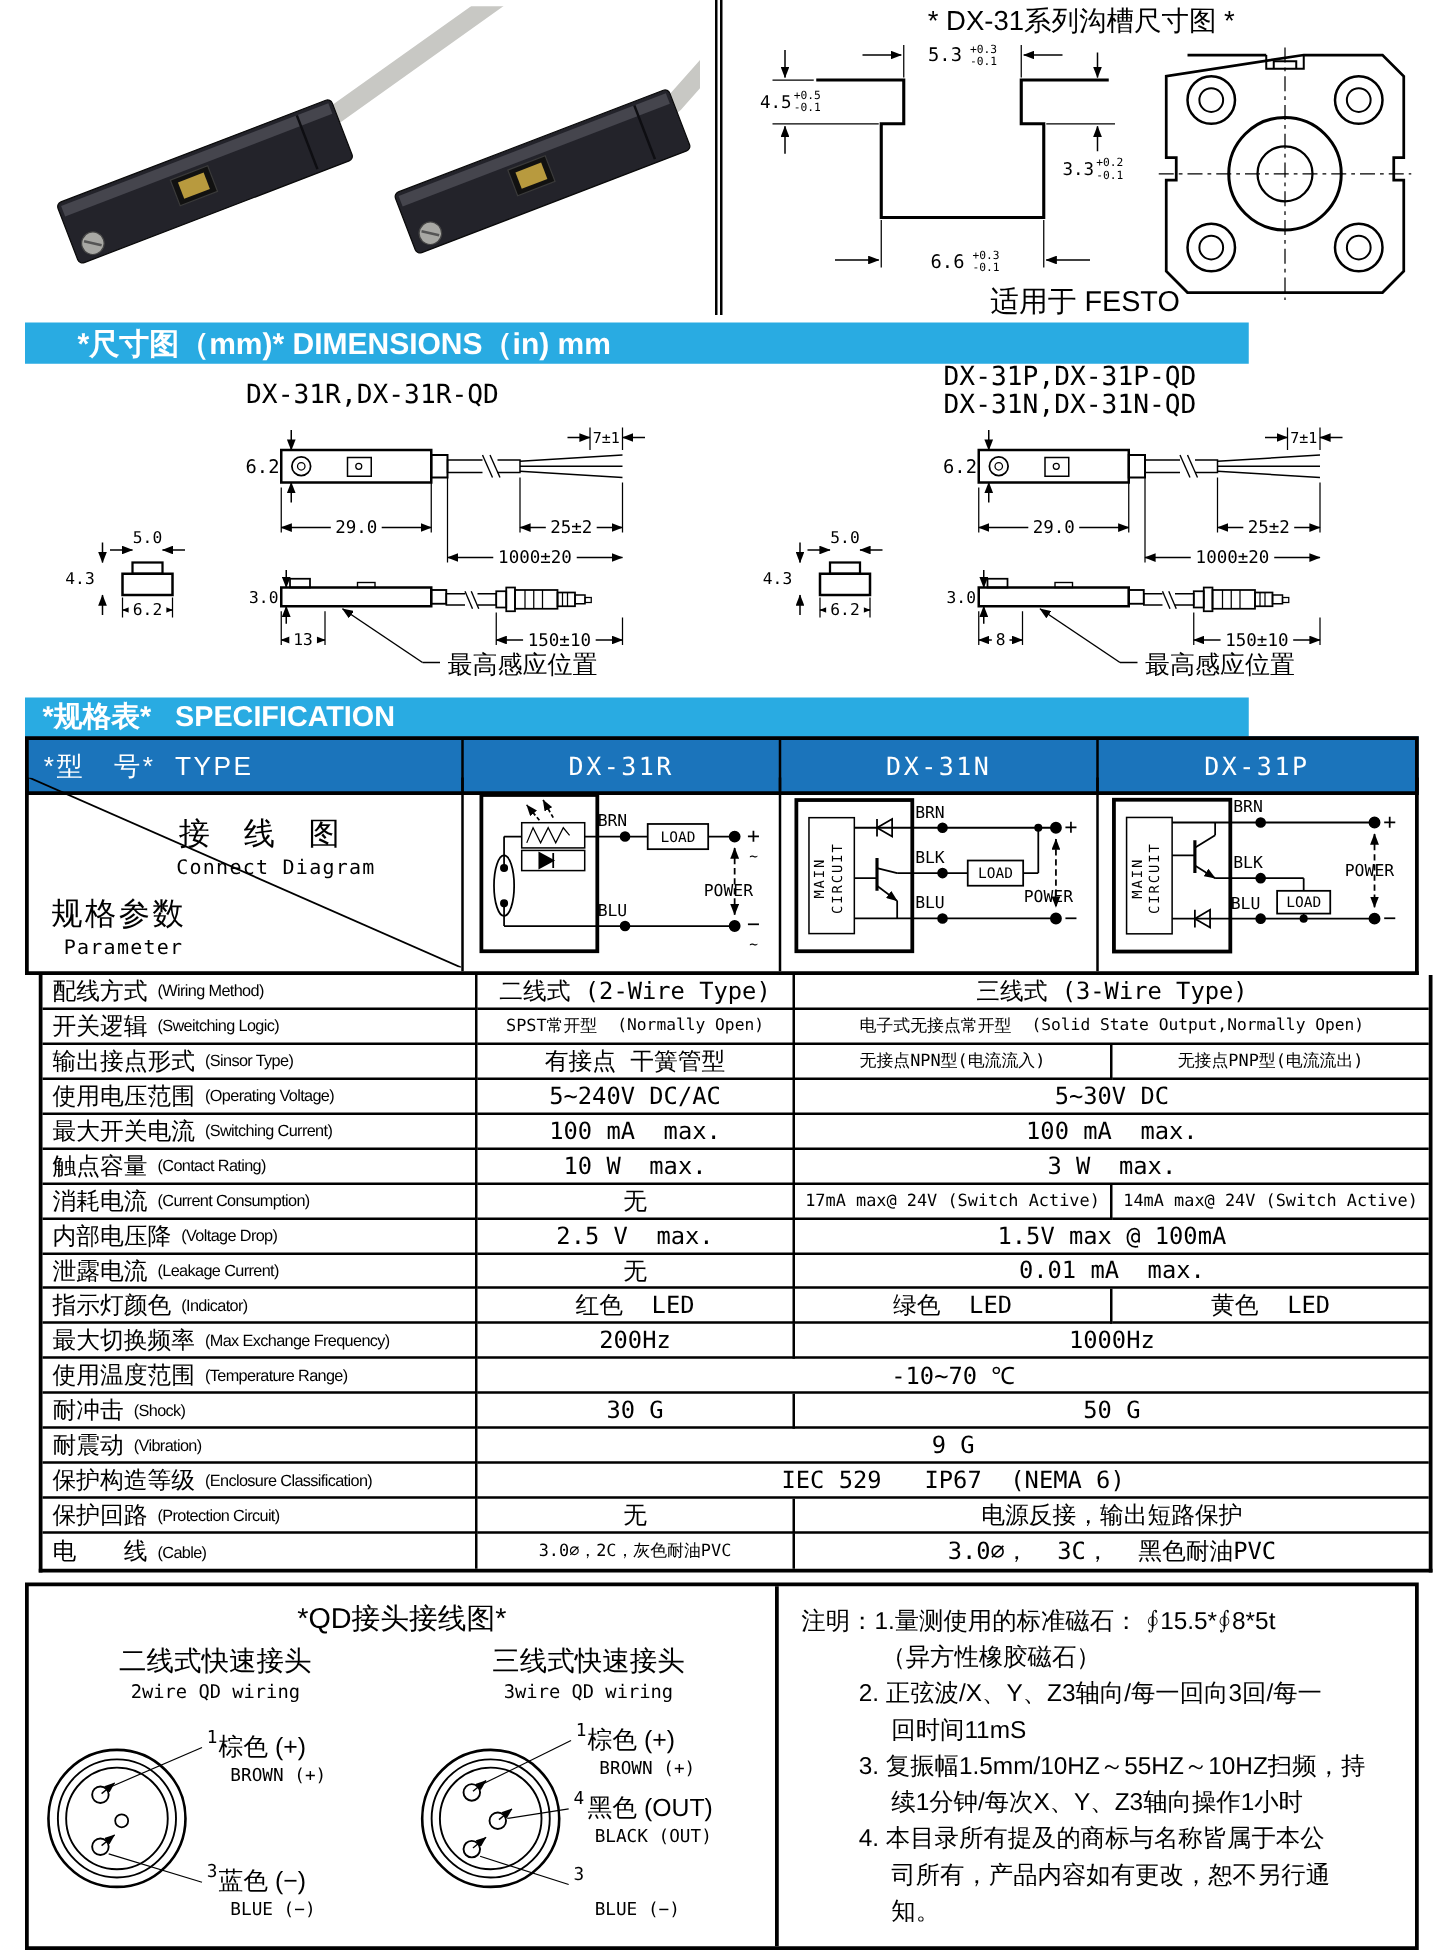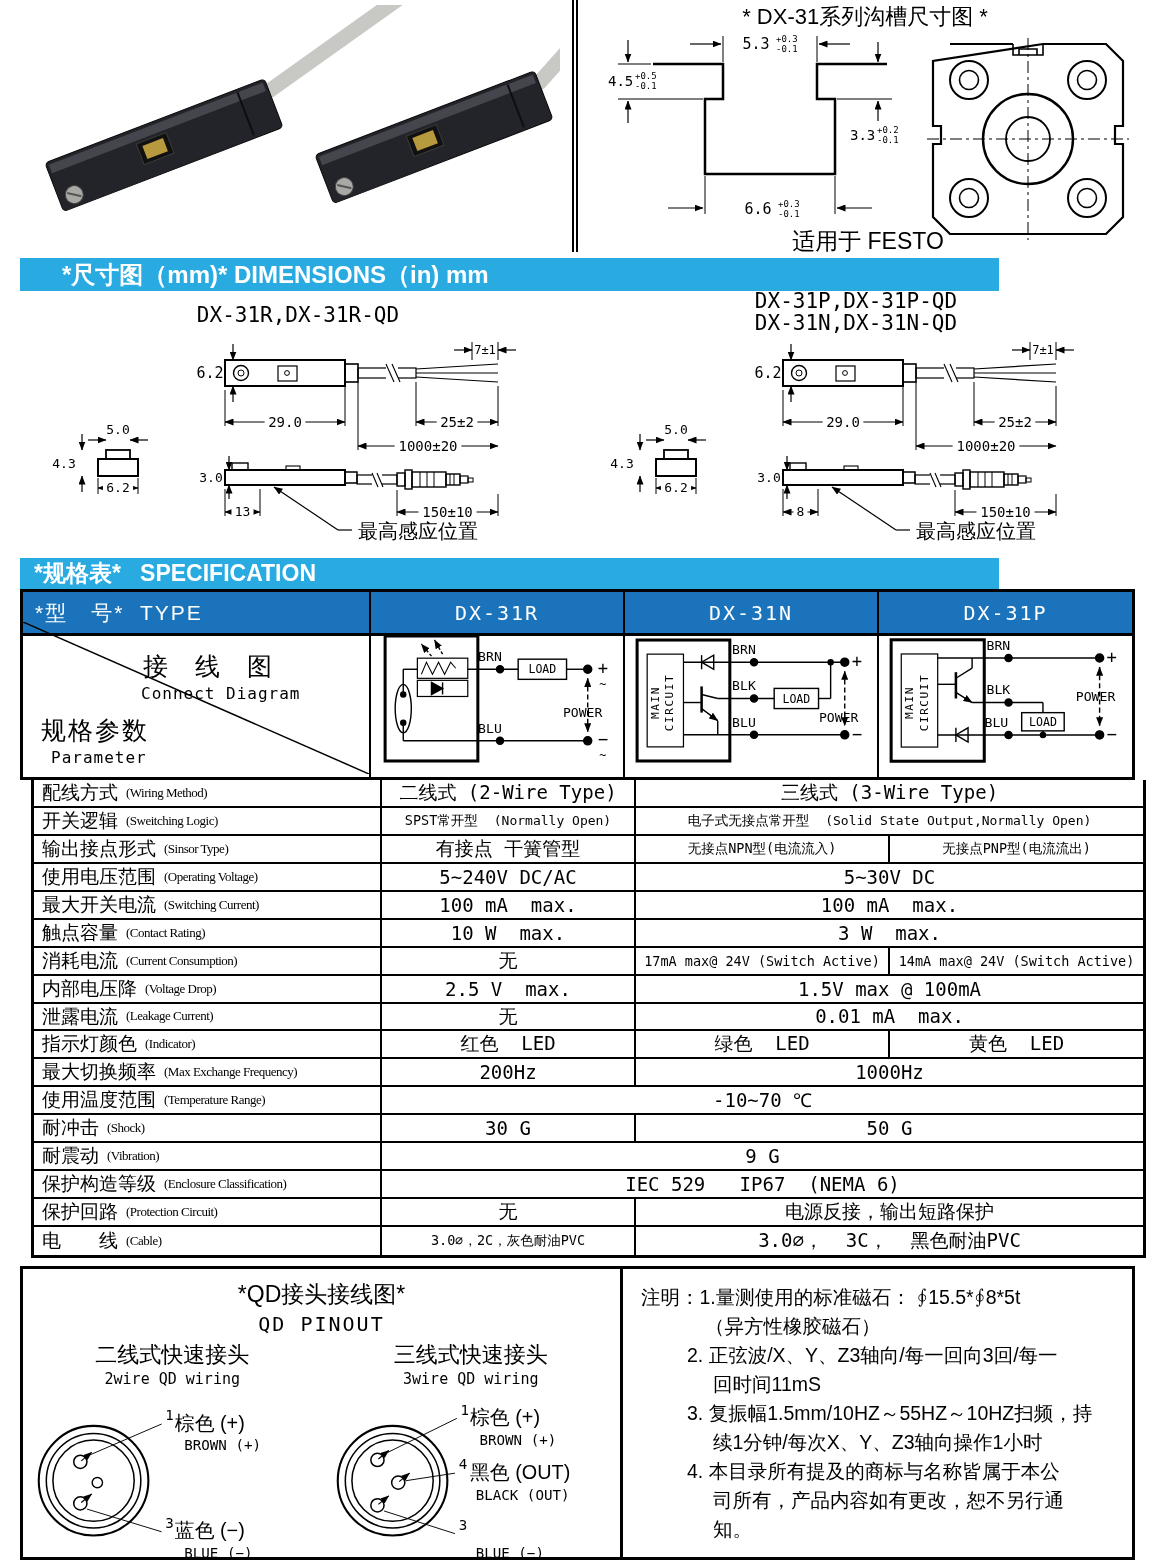--- a/index.html
+++ b/index.html
@@ -40,21 +40,21 @@
   
   .spec-grid{position:absolute;left:31px;top:780px;width:1115px;height:478px;box-sizing:border-box;
              border:3px solid #000;border-top:none;display:grid;
              grid-template-columns:348px 254px 254px 1fr;grid-template-rows:repeat(17,1fr);background:#fff;}
   .cell{box-sizing:border-box;border-right:2px solid #000;border-bottom:2px solid #000;
         display:flex;align-items:center;overflow:hidden;white-space:pre;}
   .cell.noR{border-right:none;}
   .cell.noB{border-bottom:none;}
   .cell.param{padding-left:8px;gap:8px;}
   .pzh{font-size:19px;}
-  .pen{font-size:13px;font-family:Liberation Serif, serif;letter-spacing:-0.5px;}
+  .pen{font-size:13px;font-family:Liberation Sans, sans-serif;letter-spacing:-0.5px;}
   .cell.val{justify-content:center;font-size:19px;font-family:"DejaVu Sans Mono","Liberation Mono",monospace;}
   .cell.val .t2{font-size:13px;}
   .cell.val.small{font-size:13.5px;gap:16px;}
   
   .bottom{position:absolute;left:20px;top:1266px;width:1115px;height:294px;box-sizing:border-box;
           border:3px solid #000;display:flex;}
   .qd-box{width:600px;box-sizing:border-box;border-right:3px solid #000;position:relative;}
   .qd-t1{text-align:center;font-size:23px;margin-top:10px;}
   .qd-t2{text-align:center;font-size:20px;font-family:"DejaVu Sans Mono",monospace;margin-top:2px;letter-spacing:2px;}
   .qd-cols{display:flex;margin-top:4px;}
@@ -535,21 +535,20 @@
       <div class="cell val"><span>无</span></div>
       <div class="cell val noR" style="grid-column: span 2;"><span>电源反接，输出短路保护</span></div>
       <div class="cell param noB"><span class="pzh">电　　线</span><span class="pen">(Cable)</span></div>
       <div class="cell val small noB"><span>3.0∅，2C，灰色耐油PVC</span></div>
       <div class="cell val noR noB" style="grid-column: span 2;"><span>3.0∅，  3C，  黑色耐油PVC</span></div>
     </div>
 
   <div class="bottom">
     <div class="qd-box">
       <div class="qd-t1">*QD接头接线图*</div>
-      <div class="qd-t2">QD PINOUT</div>
       <div class="qd-cols">
         <div class="qd-col">
           <div class="qd-st1">二线式快速接头</div>
           <div class="qd-st2">2wire QD wiring</div>
           <svg id="conn-2w" width="278" height="172" viewBox="0 0 290 182">
               <circle cx="62" cy="96" r="58" stroke="#000" fill="none" stroke-width="2.2"></circle>
               <circle cx="62" cy="96" r="50" stroke="#000" fill="none" stroke-width="1.6"></circle>
               <circle cx="62" cy="96" r="43" stroke="#000" fill="none" stroke-width="1.6"></circle>
               <circle cx="48" cy="76" r="7" stroke="#000" fill="none" stroke-width="1.6"></circle>
               <line x1="49" y1="75" x2="60" y2="66" stroke="#000" stroke-width="1.2" marker-end="url(#ah)"></line>

